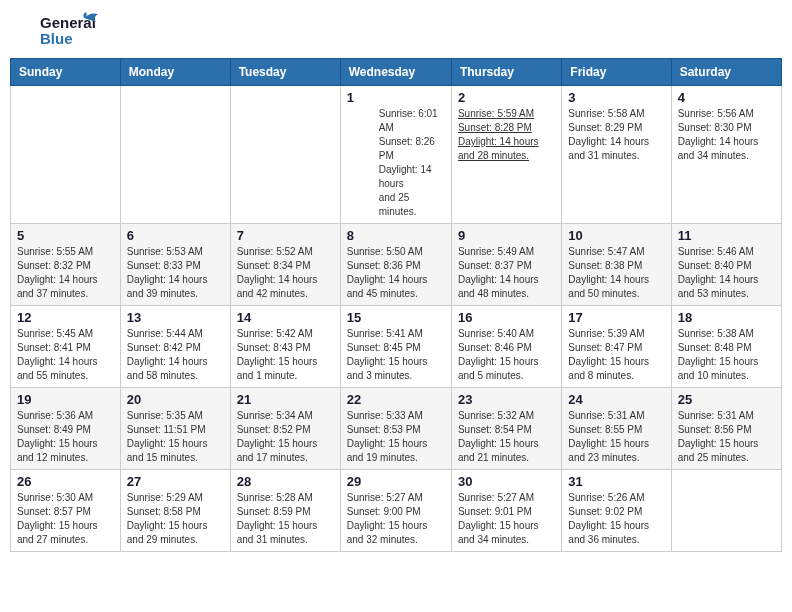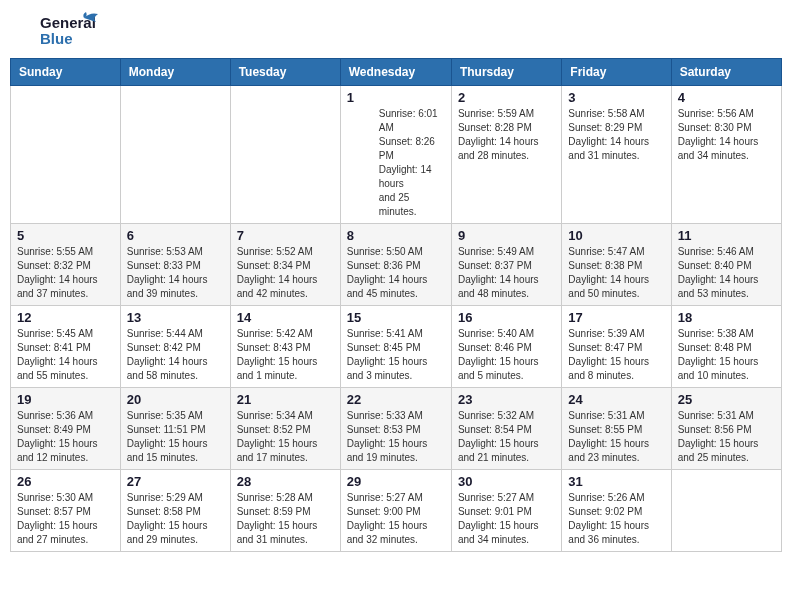--- a/index.html
+++ b/index.html
@@ -128,21 +128,21 @@
         <td class="empty-cell"></td>
         <td>
           <span class="day-number">1</span>
           <div class="day-info" style="white-space: pre-line; margin-left: 32px;">Sunrise: 6:01 AM
 Sunset: 8:26 PM
 Daylight: 14 hours
 and 25 minutes.</div>
         </td>
         <td>
           <span class="day-number">2</span>
-          <div class="day-info" style="white-space: pre-line;">Sunrise: 5:59 AM
+          <div class="day-info" style="white-space: pre-line; text-decoration: underline;">Sunrise: 5:59 AM
 Sunset: 8:28 PM
 Daylight: 14 hours
 and 28 minutes.</div>
         </td>
         <td>
           <span class="day-number">3</span>
           <div class="day-info" style="white-space: pre-line;">Sunrise: 5:58 AM
 Sunset: 8:29 PM
 Daylight: 14 hours
 and 31 minutes.</div>

